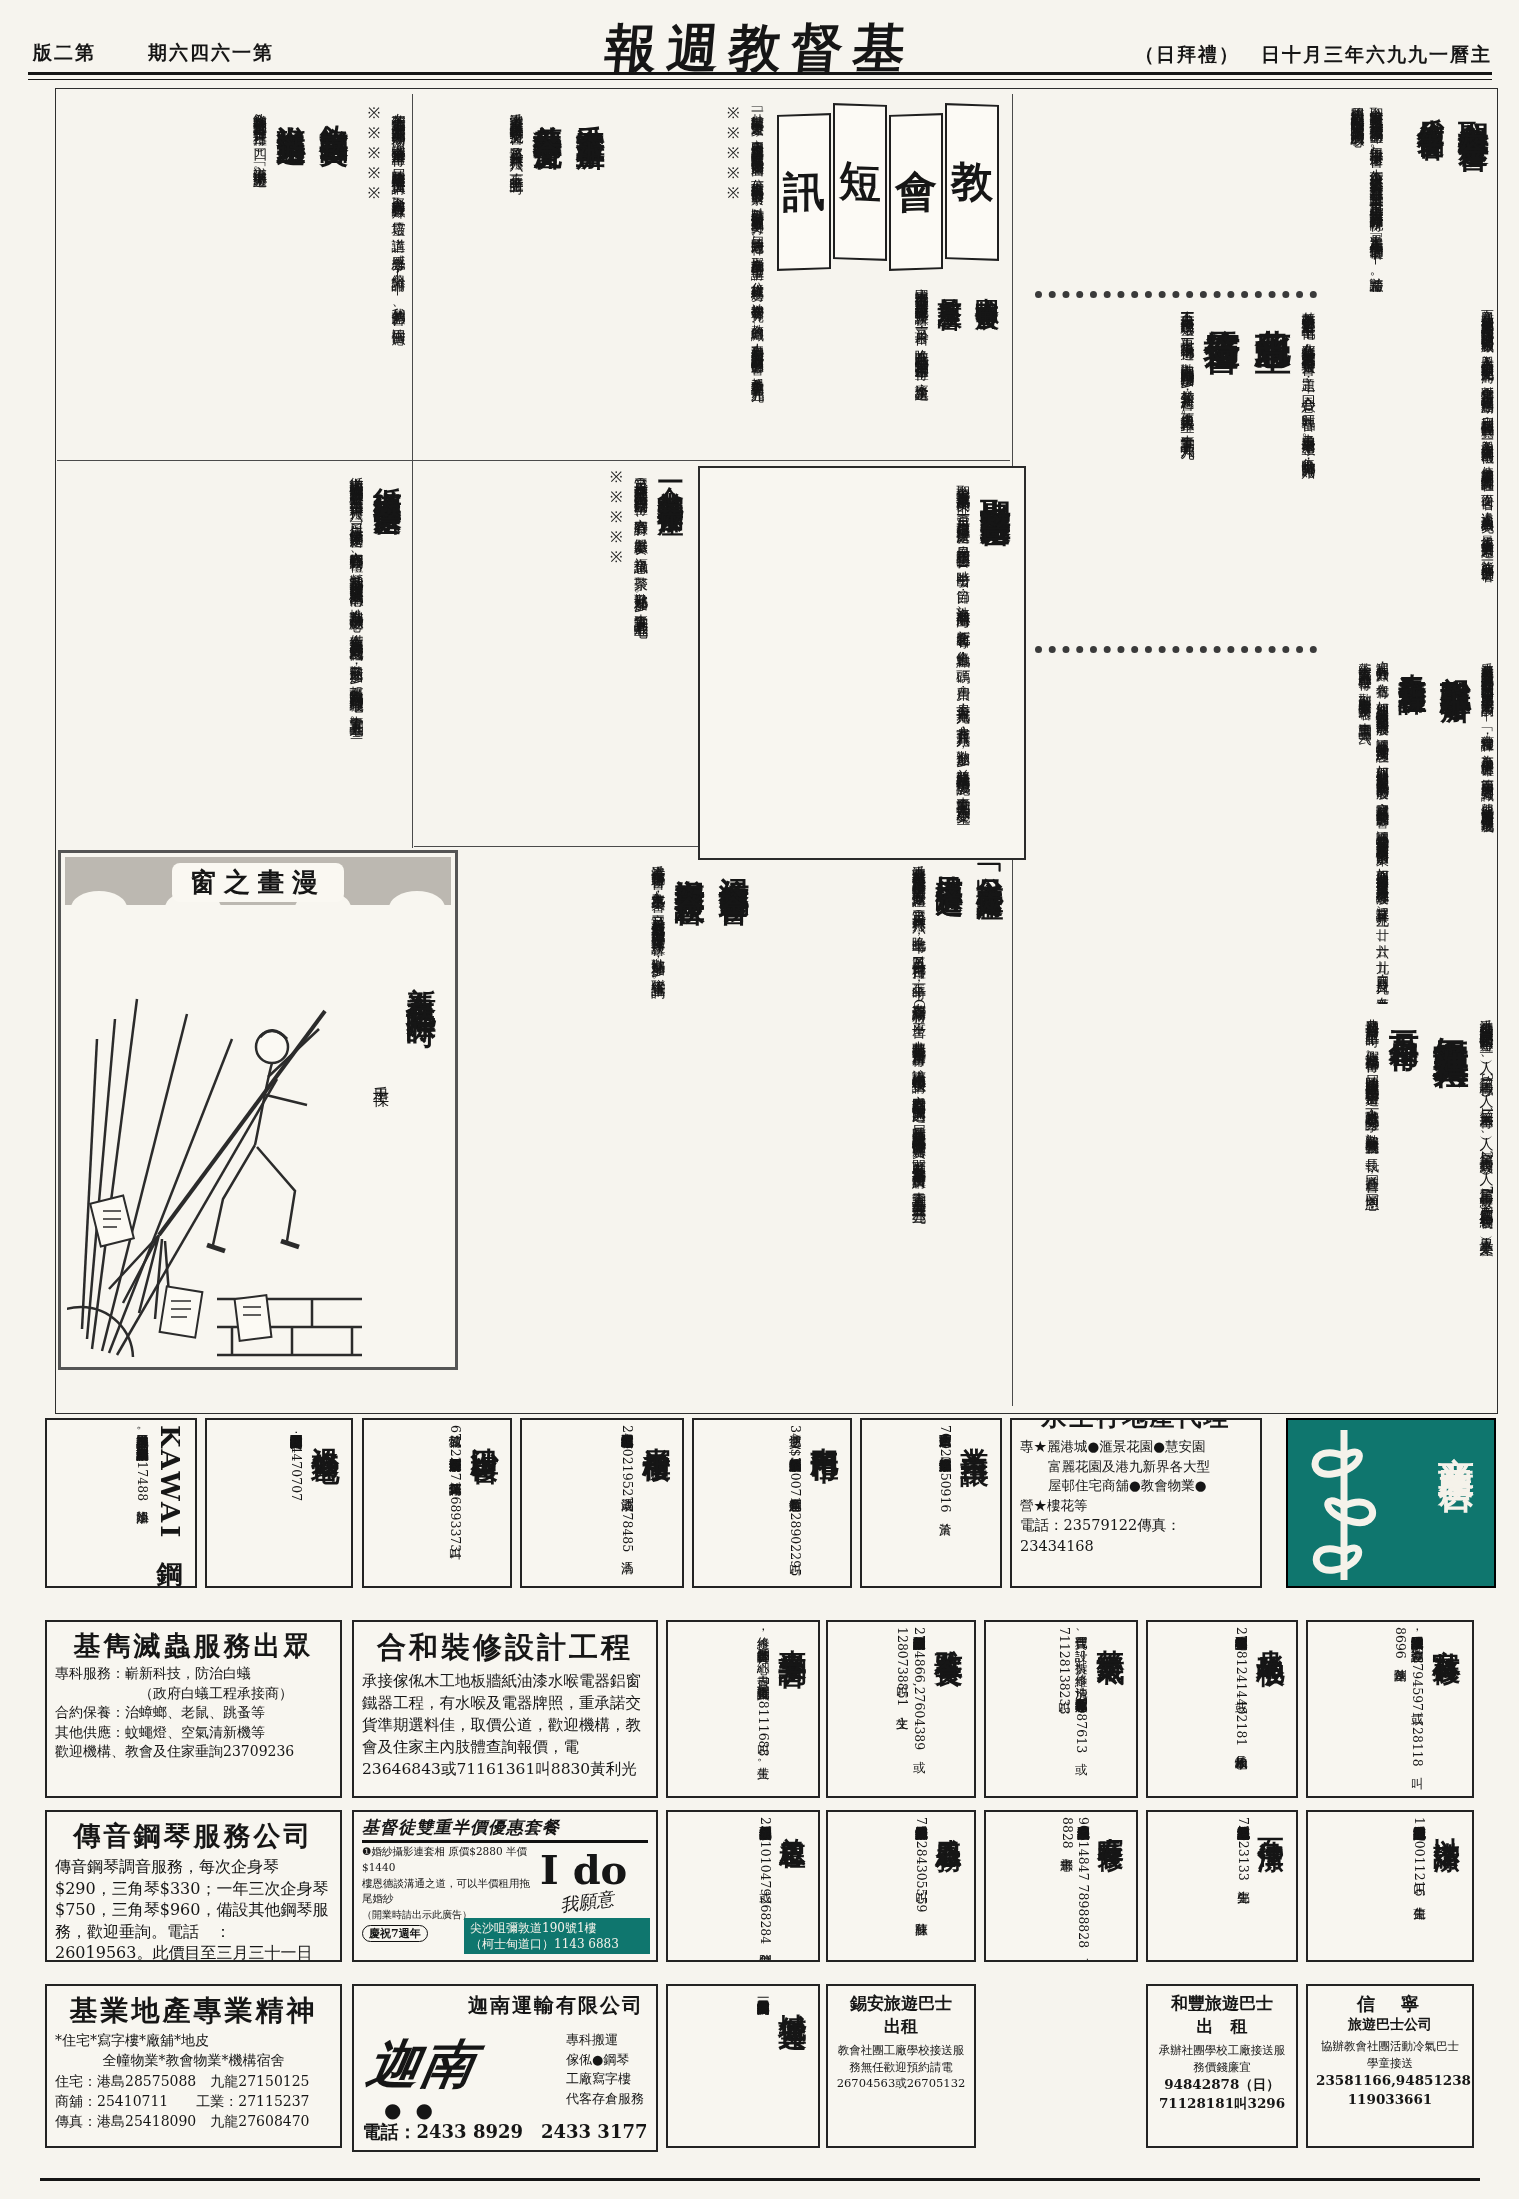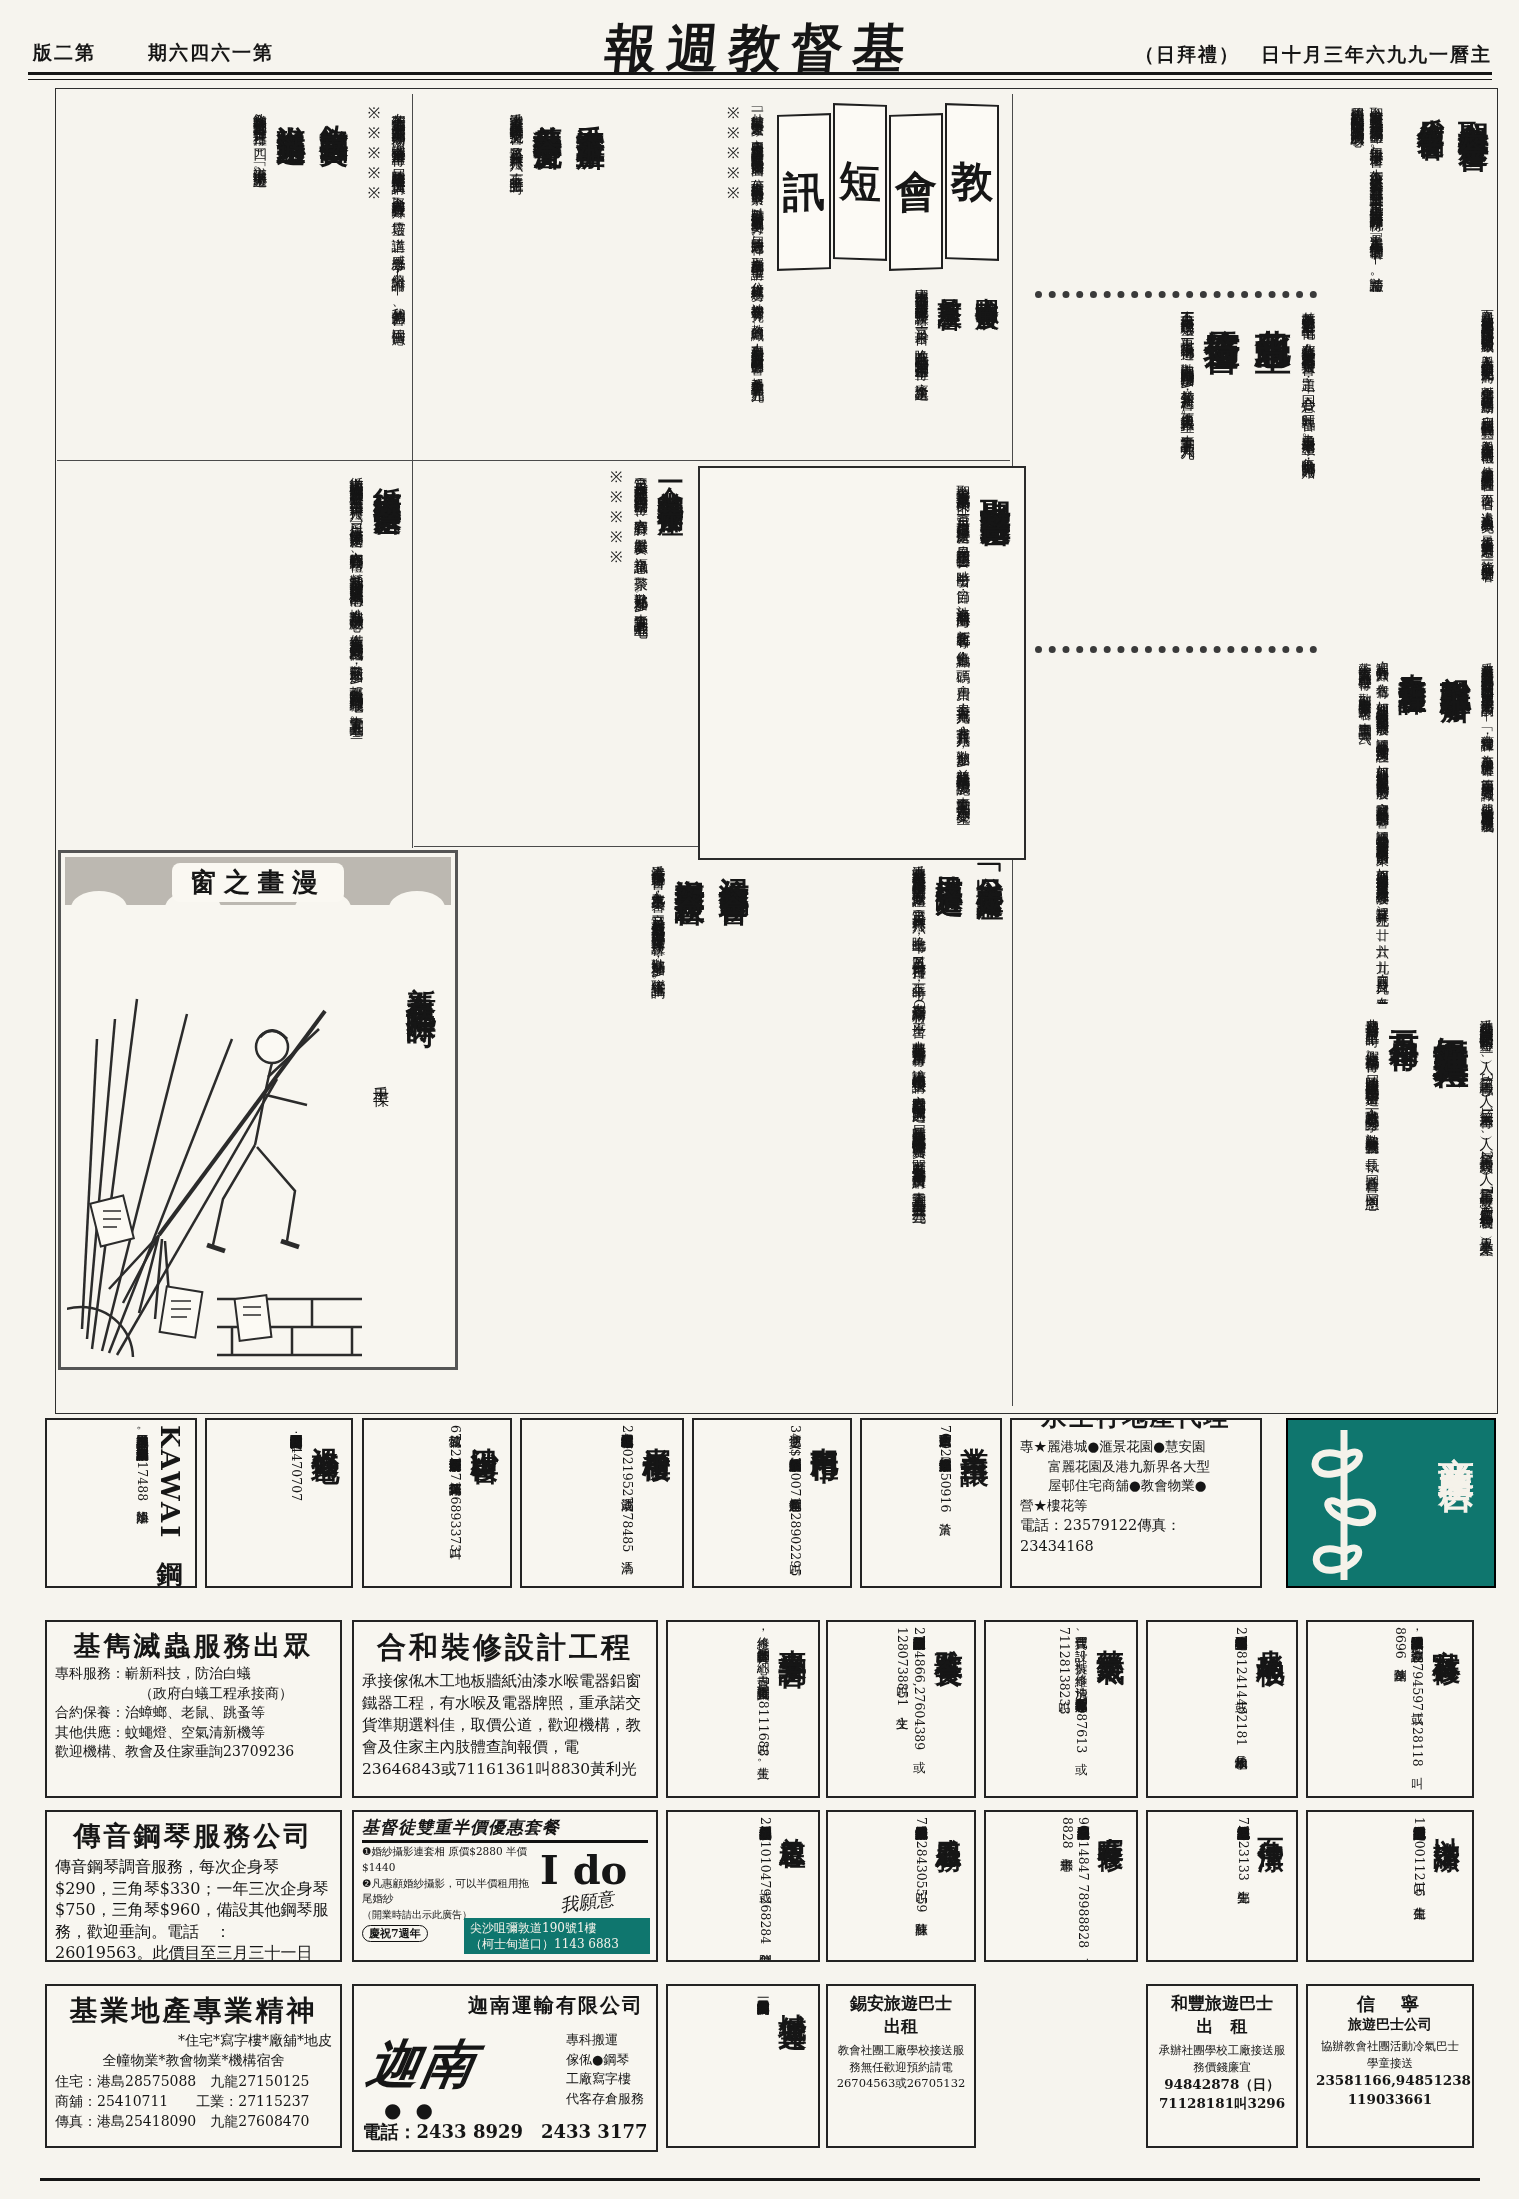--- a/index.html
+++ b/index.html
@@ -282,21 +282,21 @@
   </div>
 
   <div class="ad had" style="left:45px;top:1810px;width:297px;height:152px;">
     <div class="ht" style="font-size:27px;letter-spacing:3px;">傳音鋼琴服務公司</div>
     <div style="font-size:16px;line-height:1.35;margin-top:2px;">傳音鋼琴調音服務，每次企身琴$290，三角琴$330；一年三次企身琴$750，三角琴$960，備設其他鋼琴服務，歡迎垂詢。電話　：　26019563。此價目至三月三十一日止。</div>
   </div>
   <div class="ad" style="left:352px;top:1810px;width:306px;height:152px;">
     <div style="font-size:17px;font-weight:900;font-style:italic;border-bottom:3px solid #111;margin:4px 8px 2px;padding-bottom:1px;letter-spacing:1px;font-family:'DejaVu Sans','Liberation Sans',sans-serif;">基督徒雙重半價優惠套餐</div>
     <div style="position:absolute;left:8px;top:32px;width:170px;">
       <div style="font-size:10.5px;line-height:1.5;">❶婚紗攝影連套相 原價$2880 半價$1440</div>
-      <div style="font-size:10.5px;line-height:1.5;">❷凡惠顧婚紗攝影，可以半價租用拖尾婚紗</div>
+      <div style="font-size:10.5px;line-height:1.5;">樓恩德談溝通之道，可以半價租用拖尾婚紗</div>
       <div style="font-size:10px;line-height:1.5;">（開業時請出示此廣告）</div>
       <div style="font-size:11px;font-weight:700;border:1.5px solid #111;border-radius:10px;display:inline-block;padding:0 6px;margin-top:2px;">慶祝7週年</div>
     </div>
     <div style="position:absolute;left:186px;top:34px;font-size:40px;font-weight:900;font-family:'DejaVu Serif','Liberation Serif',serif;">I do</div>
     <div style="position:absolute;left:206px;top:78px;font-size:18px;font-style:italic;transform:rotate(-8deg);">我願意</div>
     <div class="blk" style="position:absolute;left:110px;bottom:6px;right:6px;font-size:12px;padding:2px 6px;line-height:1.35;">
       <span>尖沙咀彌敦道190號1樓</span><br>
       <span>（柯士甸道口）1143 6883</span>
     </div>
   </div>
@@ -316,21 +316,21 @@
     <div class="vt" style="font-size:26px;">百佳清潔</div>
     <div class="vb">承接各類地板打臘蒸洗地氈滅蟲滅蚤油漆牆紙水電冷氣維修工程歡迎查詢72023133鄭先生</div>
   </div>
   <div class="ad vad" style="left:1306px;top:1810px;width:168px;height:152px;">
     <div class="vt" style="font-size:26px;">以諾清潔</div>
     <div class="vb">專業清潔打臘洗地氈水晶室內油漆工程歡迎定期包月保養有意請電1110011叫216蕭先生</div>
   </div>
 
   <div class="ad had" style="left:45px;top:1984px;width:297px;height:164px;">
     <div class="ht" style="font-size:28px;letter-spacing:3px;">基業地產專業精神</div>
-    <div style="font-size:14px;line-height:1.45;text-align:right;">*住宅*寫字樓*廠舖*地皮</div>
+    <div style="font-size:14px;line-height:1.45;text-align:left;">*住宅*寫字樓*廠舖*地皮</div>
     <div style="font-size:14px;line-height:1.45;text-align:center;">全幢物業*教會物業*機構宿舍</div>
     <div style="font-size:14px;line-height:1.45;">住宅：港島28575088　九龍27150125</div>
     <div style="font-size:14px;line-height:1.45;">商舖：25410711　　工業：27115237</div>
     <div style="font-size:14px;line-height:1.45;">傳真：港島25418090　九龍27608470</div>
   </div>
   <div class="ad" style="left:352px;top:1984px;width:306px;height:168px;">
     <div style="text-align:right;font-size:20px;font-weight:700;padding:6px 12px 0 0;letter-spacing:2px;">迦南運輸有限公司</div>
     <div style="position:absolute;left:14px;top:44px;font-size:52px;font-weight:900;font-style:italic;letter-spacing:2px;transform:skewX(-10deg);font-family:'DejaVu Sans','Liberation Sans',sans-serif;">迦南</div>
     <div style="position:absolute;left:30px;top:112px;font-size:20px;letter-spacing:14px;">●●</div>
     <div style="position:absolute;right:12px;top:44px;font-size:13px;line-height:1.5;text-align:left;">

